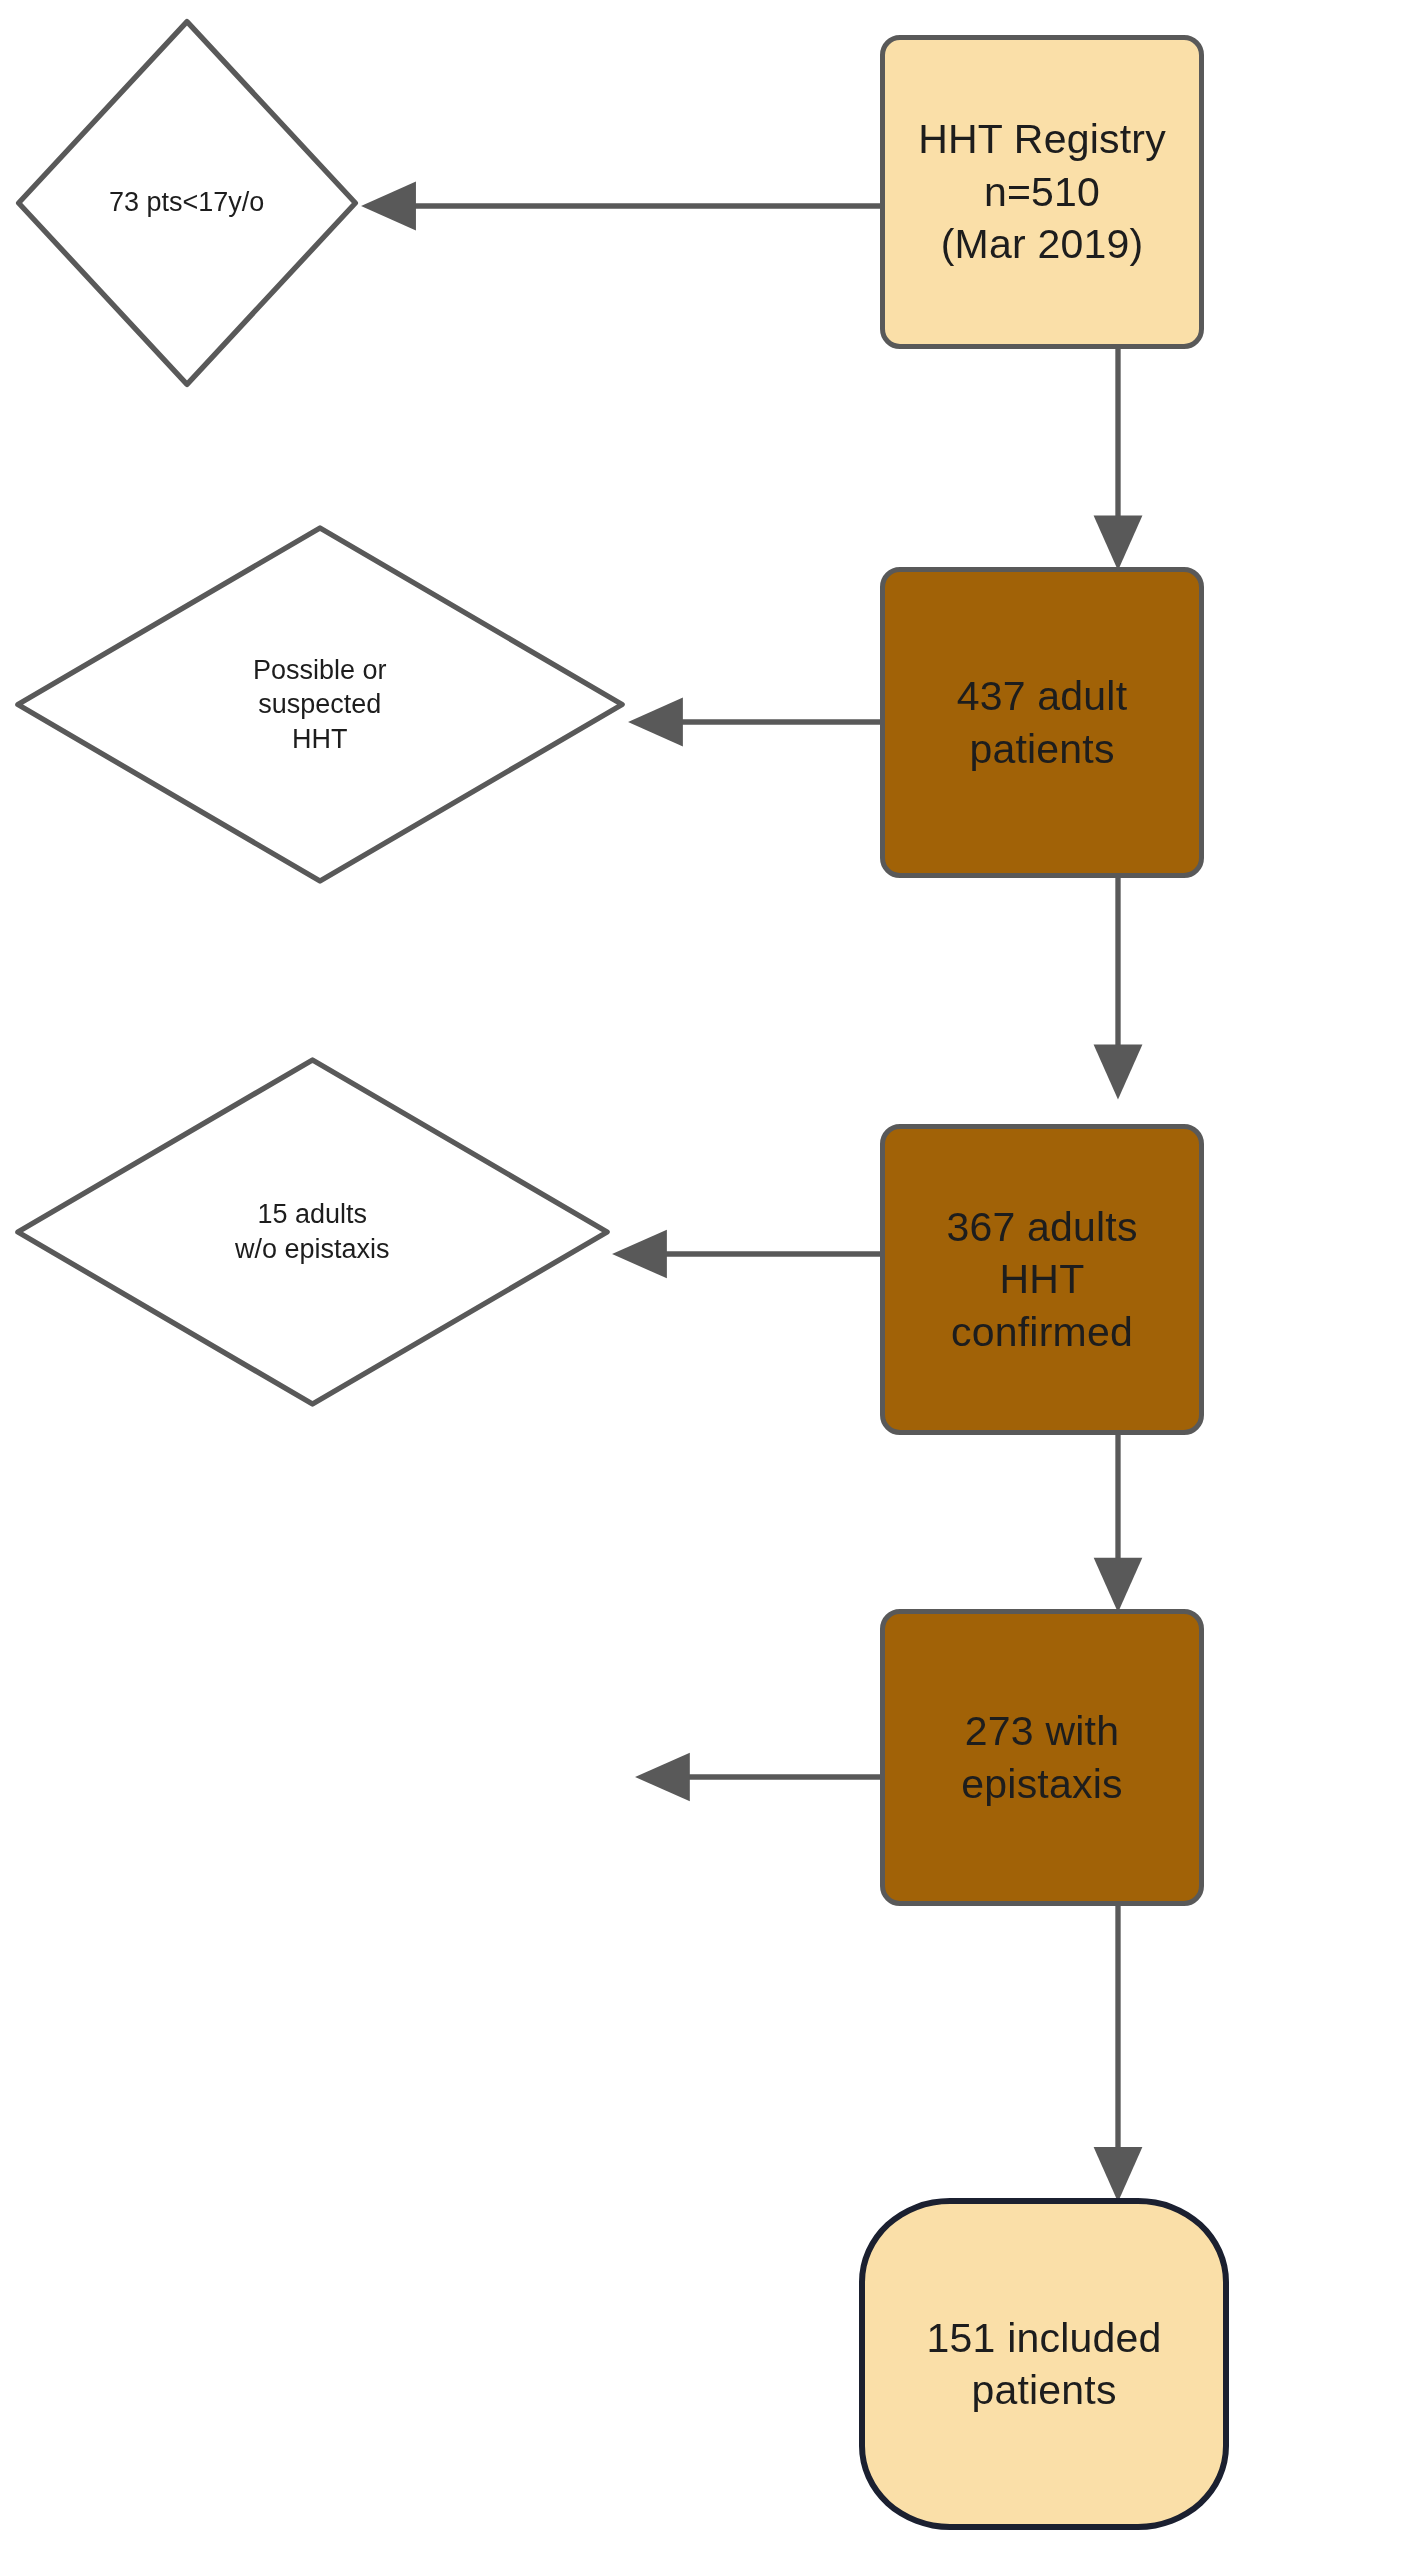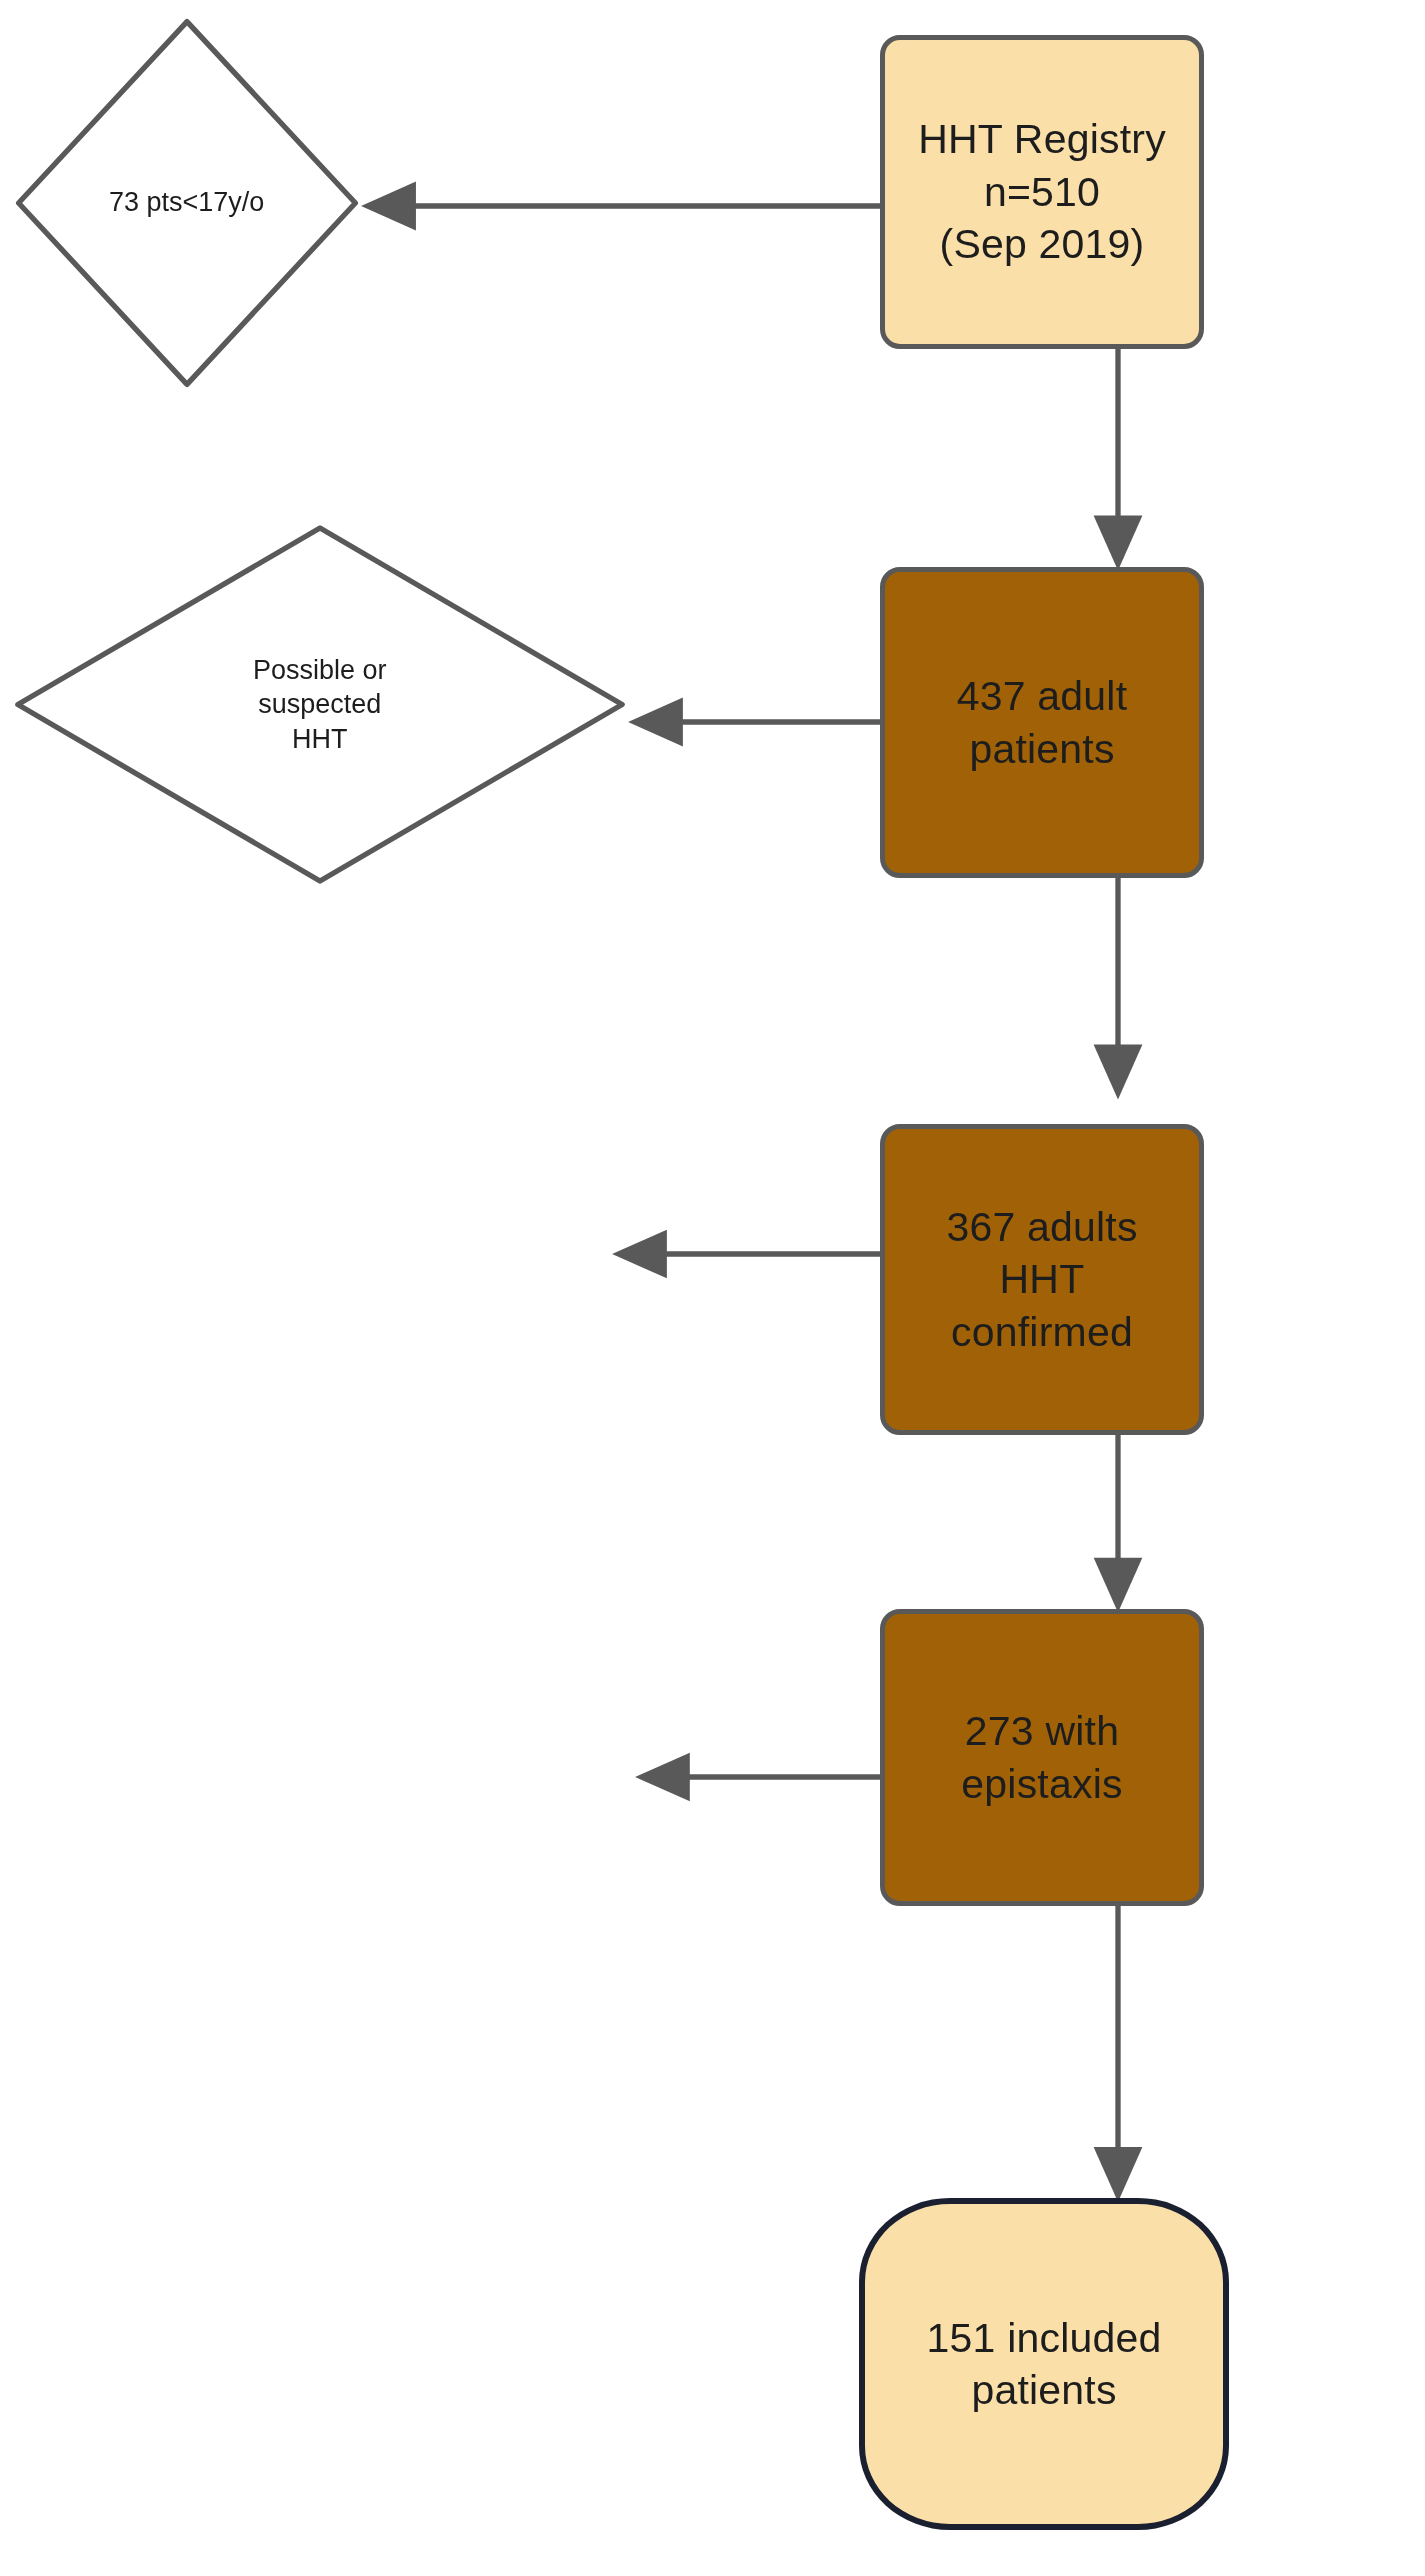--- a/index.html
+++ b/index.html
@@ -145,26 +145,33 @@
 
   <div class="diamond-wrap" style="left:10.7px; top:521px; width:618px; height:367px;">
     <svg viewBox="0 0 812 482" width="618" height="367">
       <path d="M 406 9 L 803 241 L 406 473 L 9 241 Z" fill="#ffffff" stroke="#595959" stroke-width="7" stroke-linejoin="round"></path>
     </svg>
     <div class="dlabel">Possible or
 suspected
 HHT</div>
   </div>
 
+  <div class="diamond-wrap" style="left:10.7px; top:1053px; width:603px; height:358px;">
+    <svg viewBox="0 0 792 470" width="603" height="358">
+      <path d="M 396 9 L 783 235 L 396 461 L 9 235 Z" fill="#ffffff" stroke="#595959" stroke-width="7" stroke-linejoin="round"></path>
+    </svg>
+    <div class="dlabel">15 adults
+w/o epistaxis</div>
+  </div>
 
 
   <div class="node proc orange" style="left:880px; top:35px; width:324px; height:314px;">
     <div class="label">HHT Registry
 n=510
-(Sep 2019)</div>
+(Mar 2019)</div>
   </div>
 
   <div class="node proc grey" style="left:880px; top:567px; width:324px; height:311px;">
     <div class="label">437 adult
 patients</div>
   </div>
 
   <div class="node proc grey" style="left:880px; top:1124px; width:324px; height:311px;">
     <div class="label">367 adults
 HHT

